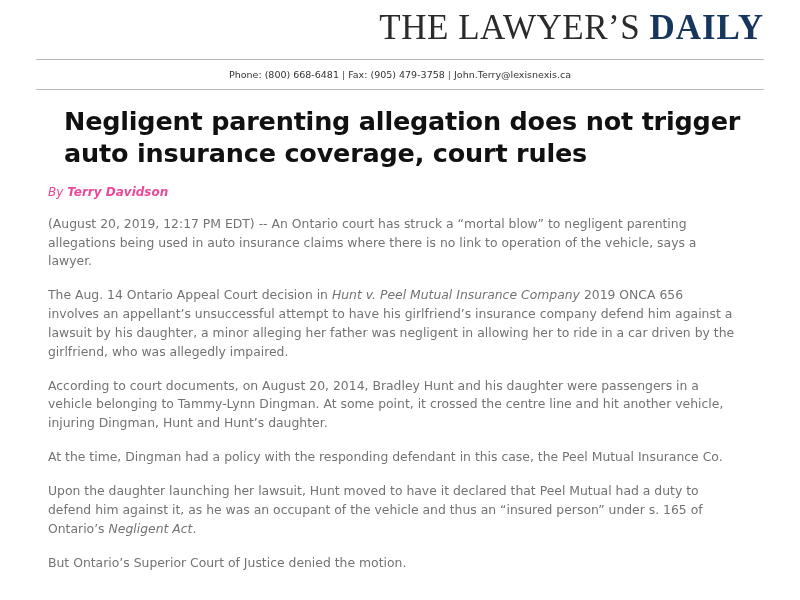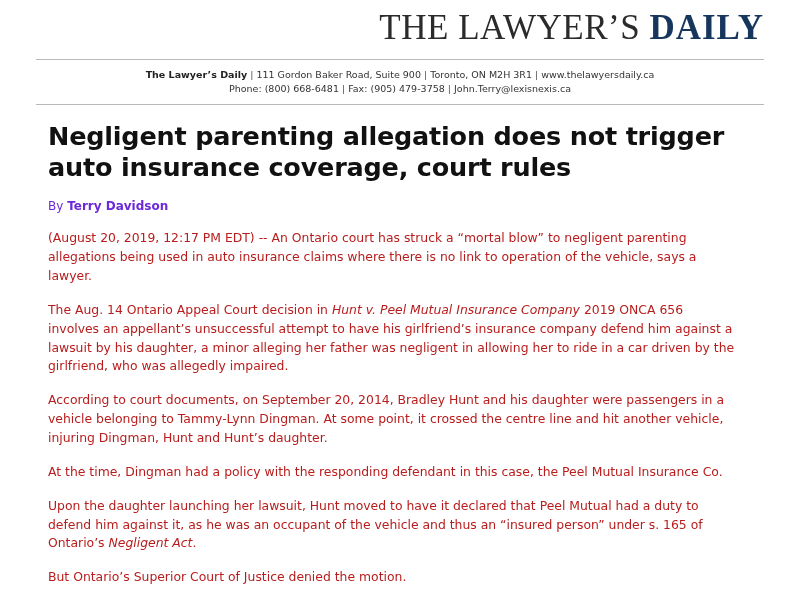--- a/index.html
+++ b/index.html
@@ -84,40 +84,41 @@
     font-weight: bold;
     color: #1a1a1a;
     margin: 0 0 13px 0;
     letter-spacing: 0.1px;
   }
   .headline {
     font-size: 25.5px;
     font-weight: bold;
     line-height: 1.22;
     color: #111111;
-    margin: 0 0 16px 0;
+    margin: 0 0 16px 16px;
     letter-spacing: -0.2px;
   }
   .byline {
     font-size: 12px;
     margin: 0 0 16px 0;
-    color: #6d28d9;
+    color: #ec4899;
+    font-style: italic;
   }
   .byline .by {
     font-weight: normal;
   }
   .byline .author {
     font-weight: bold;
   }
 
   p.body {
     font-size: 12.4px;
     line-height: 1.52;
     margin: 0 17px 15px 0;
-    color: #b91c1c;
+    color: #737373;
     text-align: left;
   }
   p.body em, .italic {
   }
 </style>
 </head>
 <body>
 
 <div class="page">
 
@@ -125,29 +126,20 @@
     <div class="logo">
       <span class="the">THE</span>
       <span class="lawyers">LAWYER’S</span>
       <span class="daily">DAILY</span>
     </div>
   </div>
 
   <div class="rule-top"></div>
 
   <div class="contact">
-    <div>
-      <span class="brand">The Lawyer’s Daily</span>
-      <span class="sep">|</span>
-      <span>111 Gordon Baker Road, Suite 900</span>
-      <span class="sep">|</span>
-      <span>Toronto, ON M2H 3R1</span>
-      <span class="sep">|</span>
-      <span>www.thelawyersdaily.ca</span>
-    </div>
     <div>
       <span>Phone: (800) 668-6481</span>
       <span class="sep">|</span>
       <span>Fax: (905) 479-3758</span>
       <span class="sep">|</span>
       <span>John.Terry@lexisnexis.ca</span>
     </div>
   </div>
 
   <div class="rule-bottom"></div>
@@ -158,21 +150,21 @@
     <h1 class="headline">Negligent parenting allegation does not trigger auto insurance coverage, court rules</h1>
 
     <div class="byline">
       <span class="by">By </span><span class="author">Terry Davidson</span>
     </div>
 
     <p class="body">(August 20, 2019, 12:17 PM EDT) -- An Ontario court has struck a “mortal blow” to negligent parenting allegations being used in auto insurance claims where there is no link to operation of the vehicle, says a lawyer.</p>
 
     <p class="body"><span>The Aug. 14 Ontario Appeal Court decision in </span><em>Hunt v. Peel Mutual Insurance Company</em><span> 2019 ONCA 656 involves an appellant’s unsuccessful attempt to have his girlfriend’s insurance company defend him against a lawsuit by his daughter, a minor alleging her father was negligent in allowing her to ride in a car driven by the girlfriend, who was allegedly impaired.</span></p>
 
-    <p class="body">According to court documents, on September 20, 2014, Bradley Hunt and his daughter were passengers in a vehicle belonging to Tammy-Lynn Dingman. At some point, it crossed the centre line and hit another vehicle, injuring Dingman, Hunt and Hunt’s daughter.</p>
+    <p class="body">According to court documents, on August 20, 2014, Bradley Hunt and his daughter were passengers in a vehicle belonging to Tammy-Lynn Dingman. At some point, it crossed the centre line and hit another vehicle, injuring Dingman, Hunt and Hunt’s daughter.</p>
 
     <p class="body">At the time, Dingman had a policy with the responding defendant in this case, the Peel Mutual Insurance Co.</p>
 
     <p class="body"><span>Upon the daughter launching her lawsuit, Hunt moved to have it declared that Peel Mutual had a duty to defend him against it, as he was an occupant of the vehicle and thus an “insured person” under s. 165 of Ontario’s </span><em>Negligent Act</em><span>.</span></p>
 
     <p class="body">But Ontario’s Superior Court of Justice denied the motion.</p>
 
   </div>
 </div>
 

